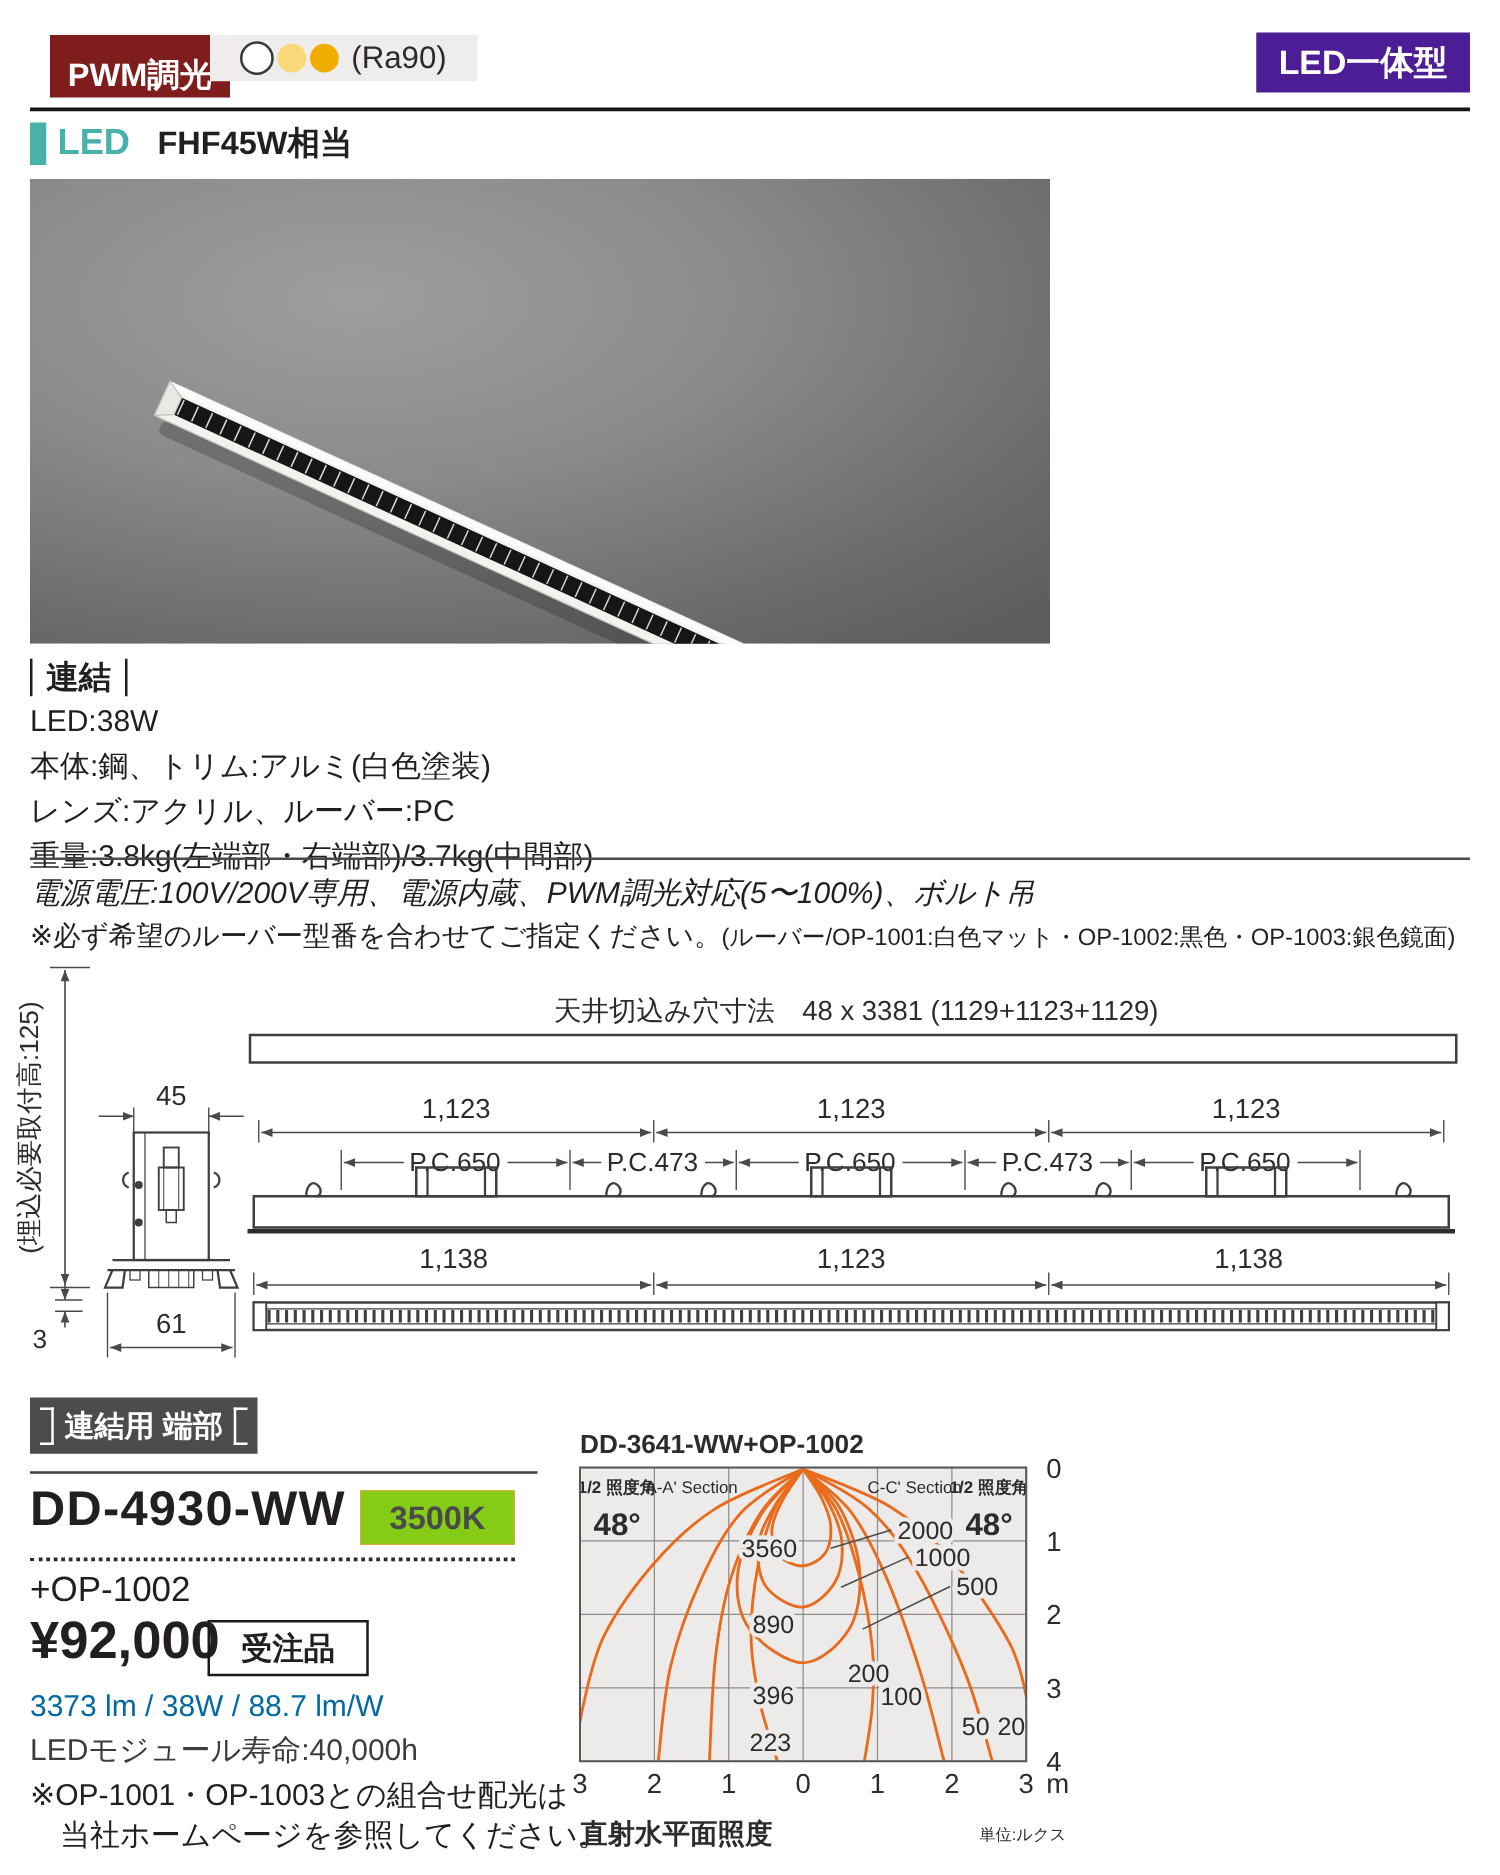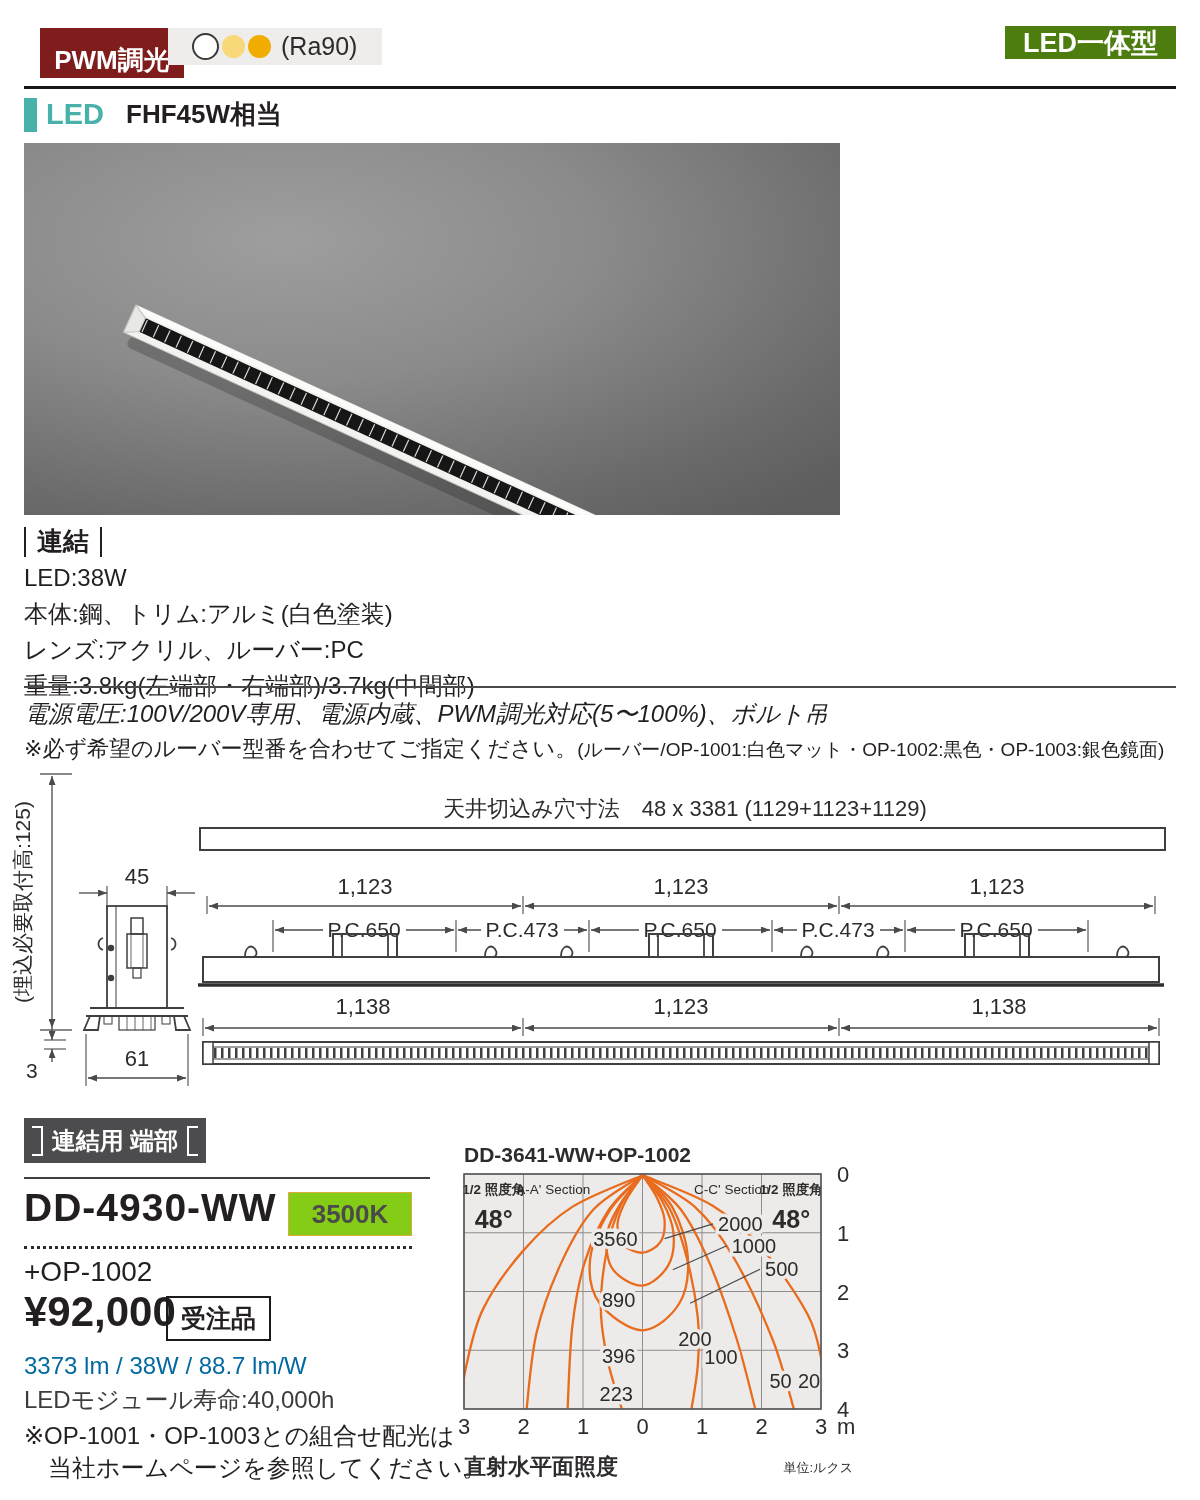--- a/index.html
+++ b/index.html
@@ -8,21 +8,21 @@
   .abs{position:absolute;}
   .badge-orange{left:24px;top:28px;width:144px;height:50px;background:#7f1d1d;color:#fff;
     display:flex;align-items:flex-end;justify-content:center;font-size:26px;font-weight:700;margin-left:16px;}
   .chip-gray{left:168px;top:28px;width:214px;height:37px;background:#eeedeb;
     display:flex;align-items:center;padding-left:24px;box-sizing:border-box;}
   .dot{display:inline-block;width:23px;height:23px;border-radius:50%;}
   .dot1{background:#fff;border:2px solid #3a3a3a;}
   .dot2{background:#f8d878;margin-left:3px;}
   .dot3{background:#f0ad00;margin-left:3px;}
   .ra{font-size:25px;margin-left:10px;color:#2b2b2b;}
-  .badge-dark{right:24px;top:26px;height:33px;background:#4d7c0f;color:#fff;
+  .badge-dark{right:24px;top:26px;height:48px;background:#4c1d95;color:#fff;
     display:flex;align-items:center;justify-content:center;font-size:27px;font-weight:700;padding:0 18px;}
   .toprule{left:24px;top:86px;width:1152px;height:3px;background:#161616;}
   .ledrow{left:24px;top:97px;display:flex;align-items:center;justify-content:space-between;}
   .ledbar{width:13px;height:34px;background:#48b2aa;margin-right:9px;}
   .ledtxt{color:#48b2aa;font-size:29px;font-weight:700;margin-right:22px;}
   .equiv{font-size:26px;font-weight:600;}
   .photo{left:24px;top:143px;}
   .seclabel{left:24px;top:524px;font-size:26px;font-weight:600;display:flex;align-items:center;}
   .vbar{display:inline-block;width:2px;height:30px;background:#231f20;}
   .vbar.l{margin-right:11px;} .vbar.r{margin-left:11px;}
@@ -36,21 +36,21 @@
   .brk{display:inline-block;width:9px;height:26px;border:2.5px solid #fff;}
   .brk-l{border-left:none;} .brk-r{border-right:none;}
   .div2{left:24px;top:1177px;width:406px;height:2px;background:#3f3f3f;}
   .model{left:24px;top:1186px;font-size:39px;font-weight:700;letter-spacing:1px;}
   .ctbadge{left:288px;top:1192px;width:122px;height:42px;background:#84cc16;border:1px solid #d9ac3e;
     display:flex;align-items:center;justify-content:center;font-size:26px;font-weight:600;color:#4a4a4a;}
   .dotted{left:24px;top:1246px;width:388px;border-top:3px dotted #2b2b2b;}
   .option{left:24px;top:1256px;font-size:28px;font-weight:500;}
   .price{left:24px;top:1288px;font-size:42px;font-weight:700;}
   .orderbox{left:166px;top:1296px;border:2.5px solid #1a1a1a;font-size:25px;font-weight:600;
-    padding:4px 13px;}
+    padding:4px 25px;}
   .lumen{left:24px;top:1352px;font-size:24px;color:#0369a1;}
   .life{left:24px;top:1384px;font-size:24px;color:#3c3c3c;}
   .note1{left:24px;top:1420px;font-size:24px;}
   .note2{left:48px;top:1452px;font-size:24px;}
   svg text{fill:#2e2b2b;}
   .dline{stroke:#4a4a4a;stroke-width:1.3;fill:none;}
   .dthin{stroke:#4a4a4a;stroke-width:1.1;fill:none;}
   .shape{stroke:#3f3f3f;fill:none;stroke-width:1.8;}
   .dimtxt{font-size:22px;}
 </style>

